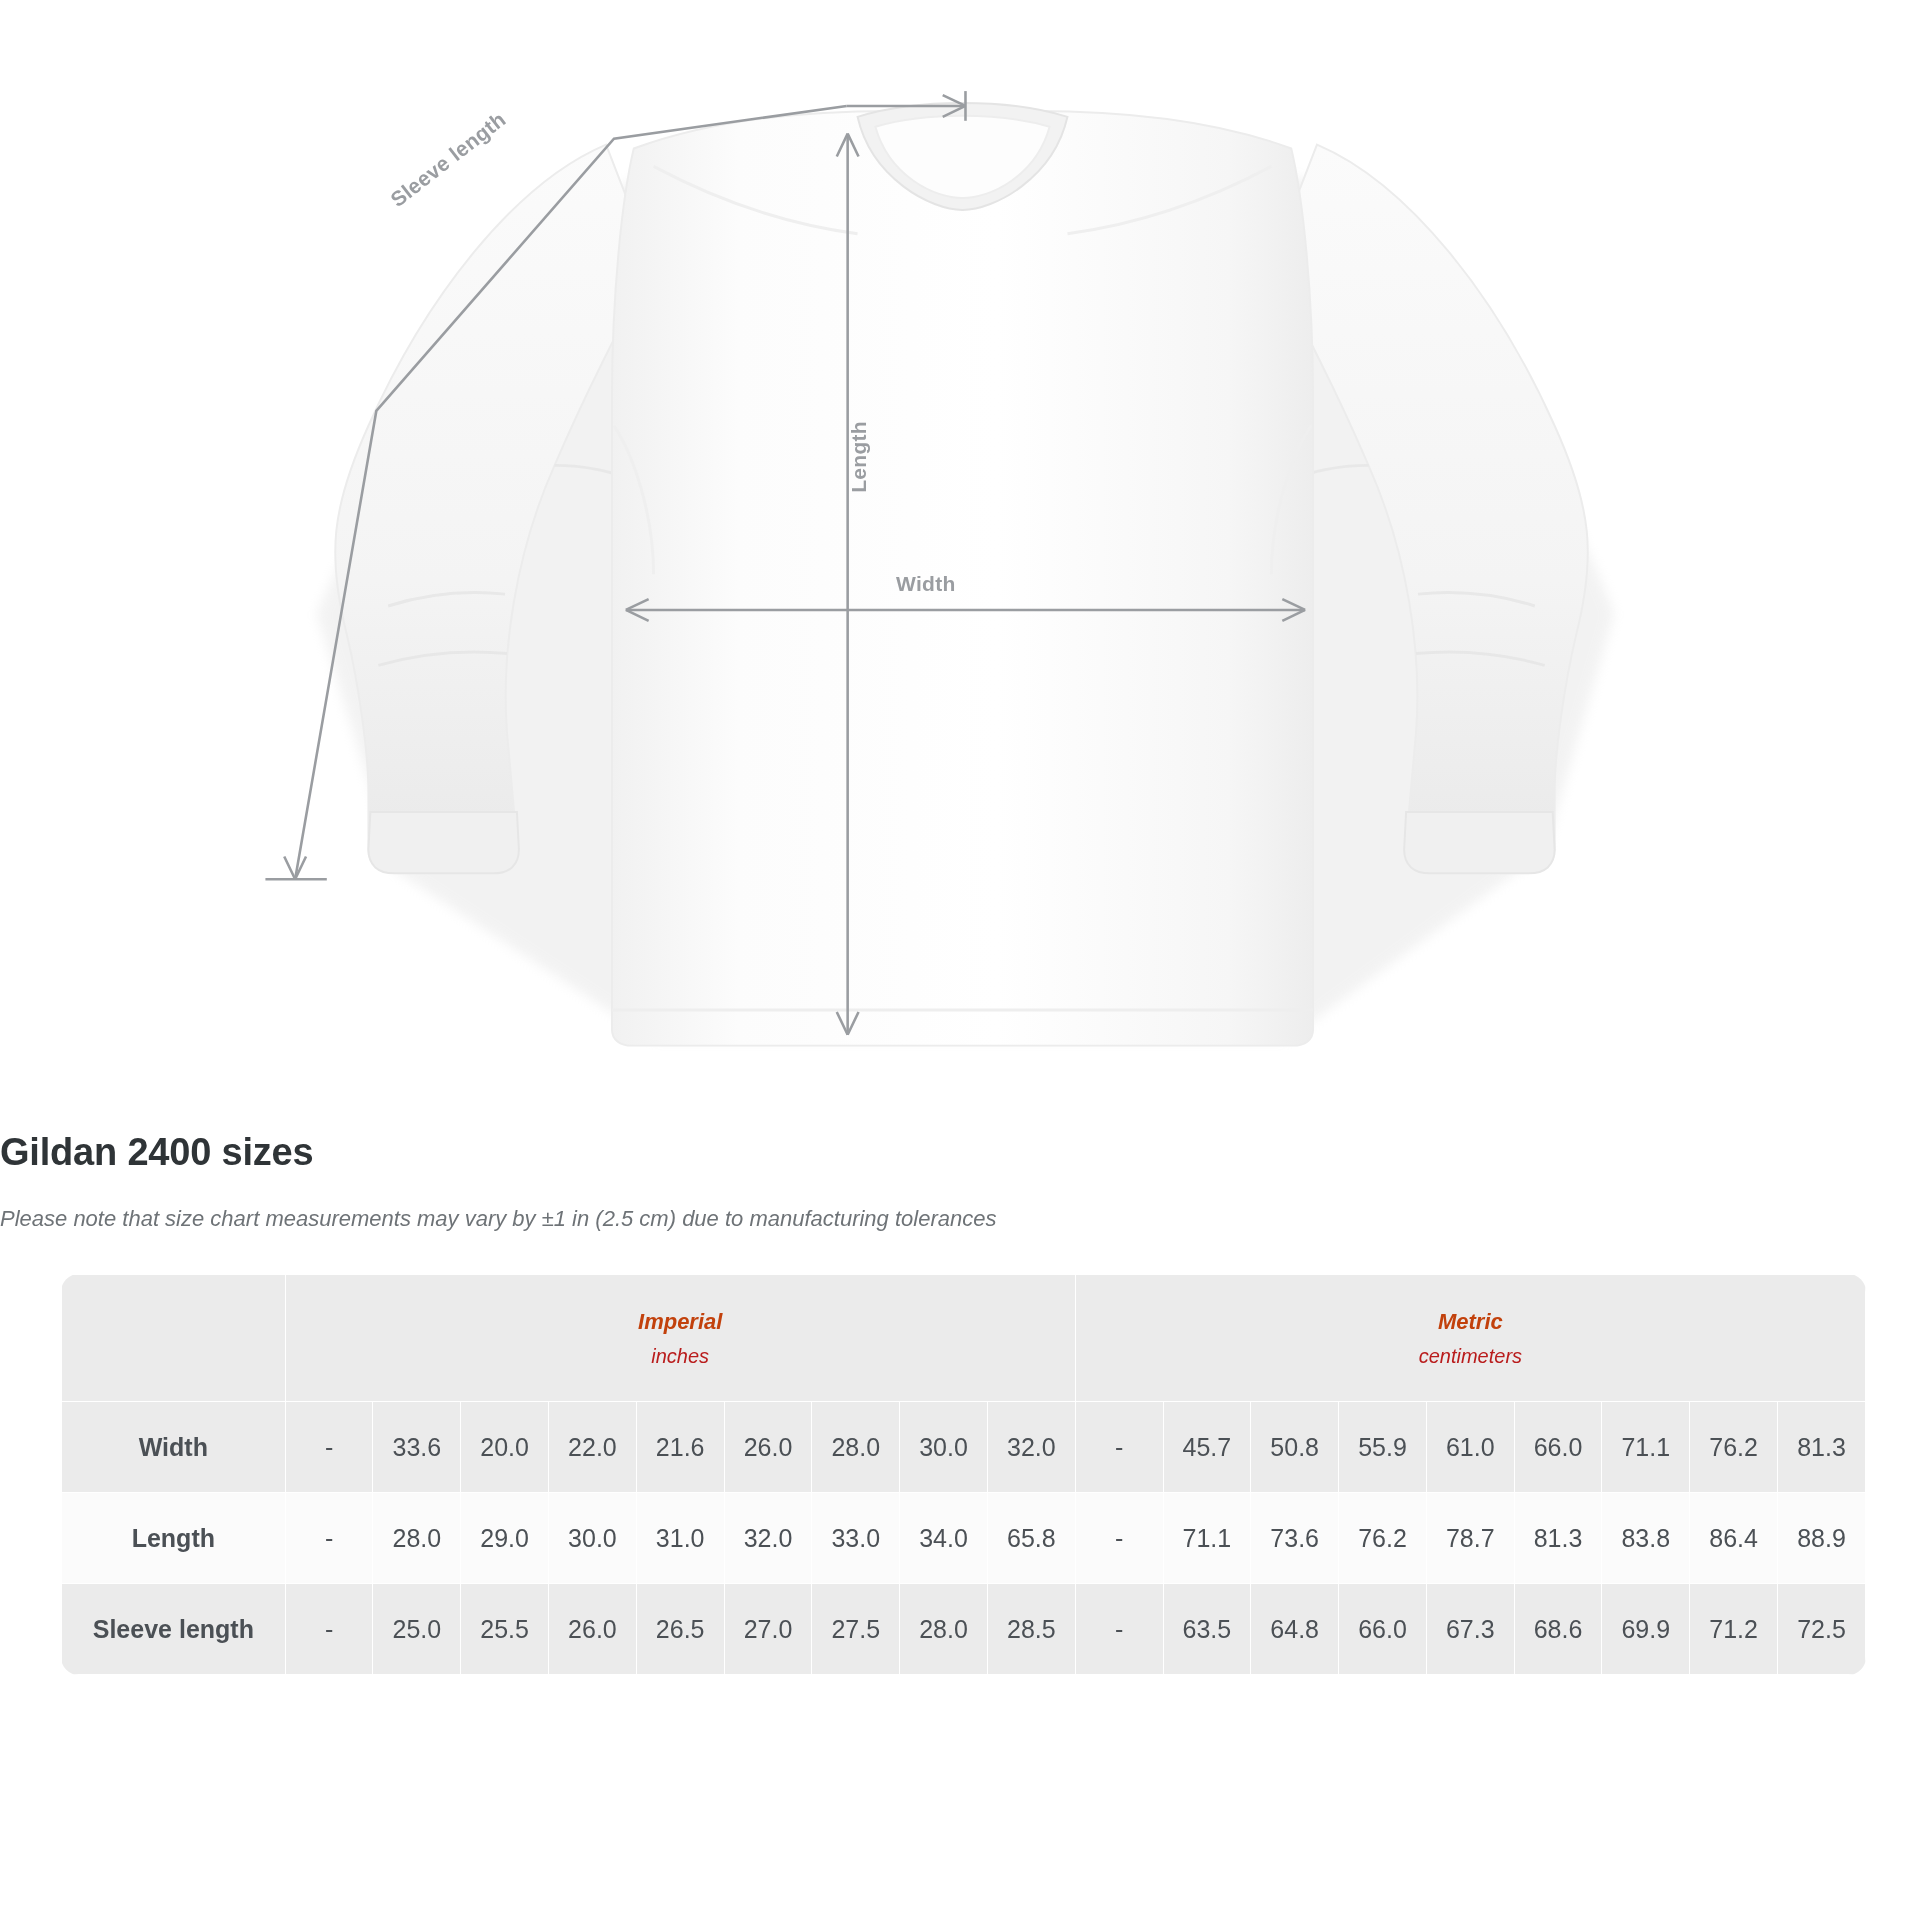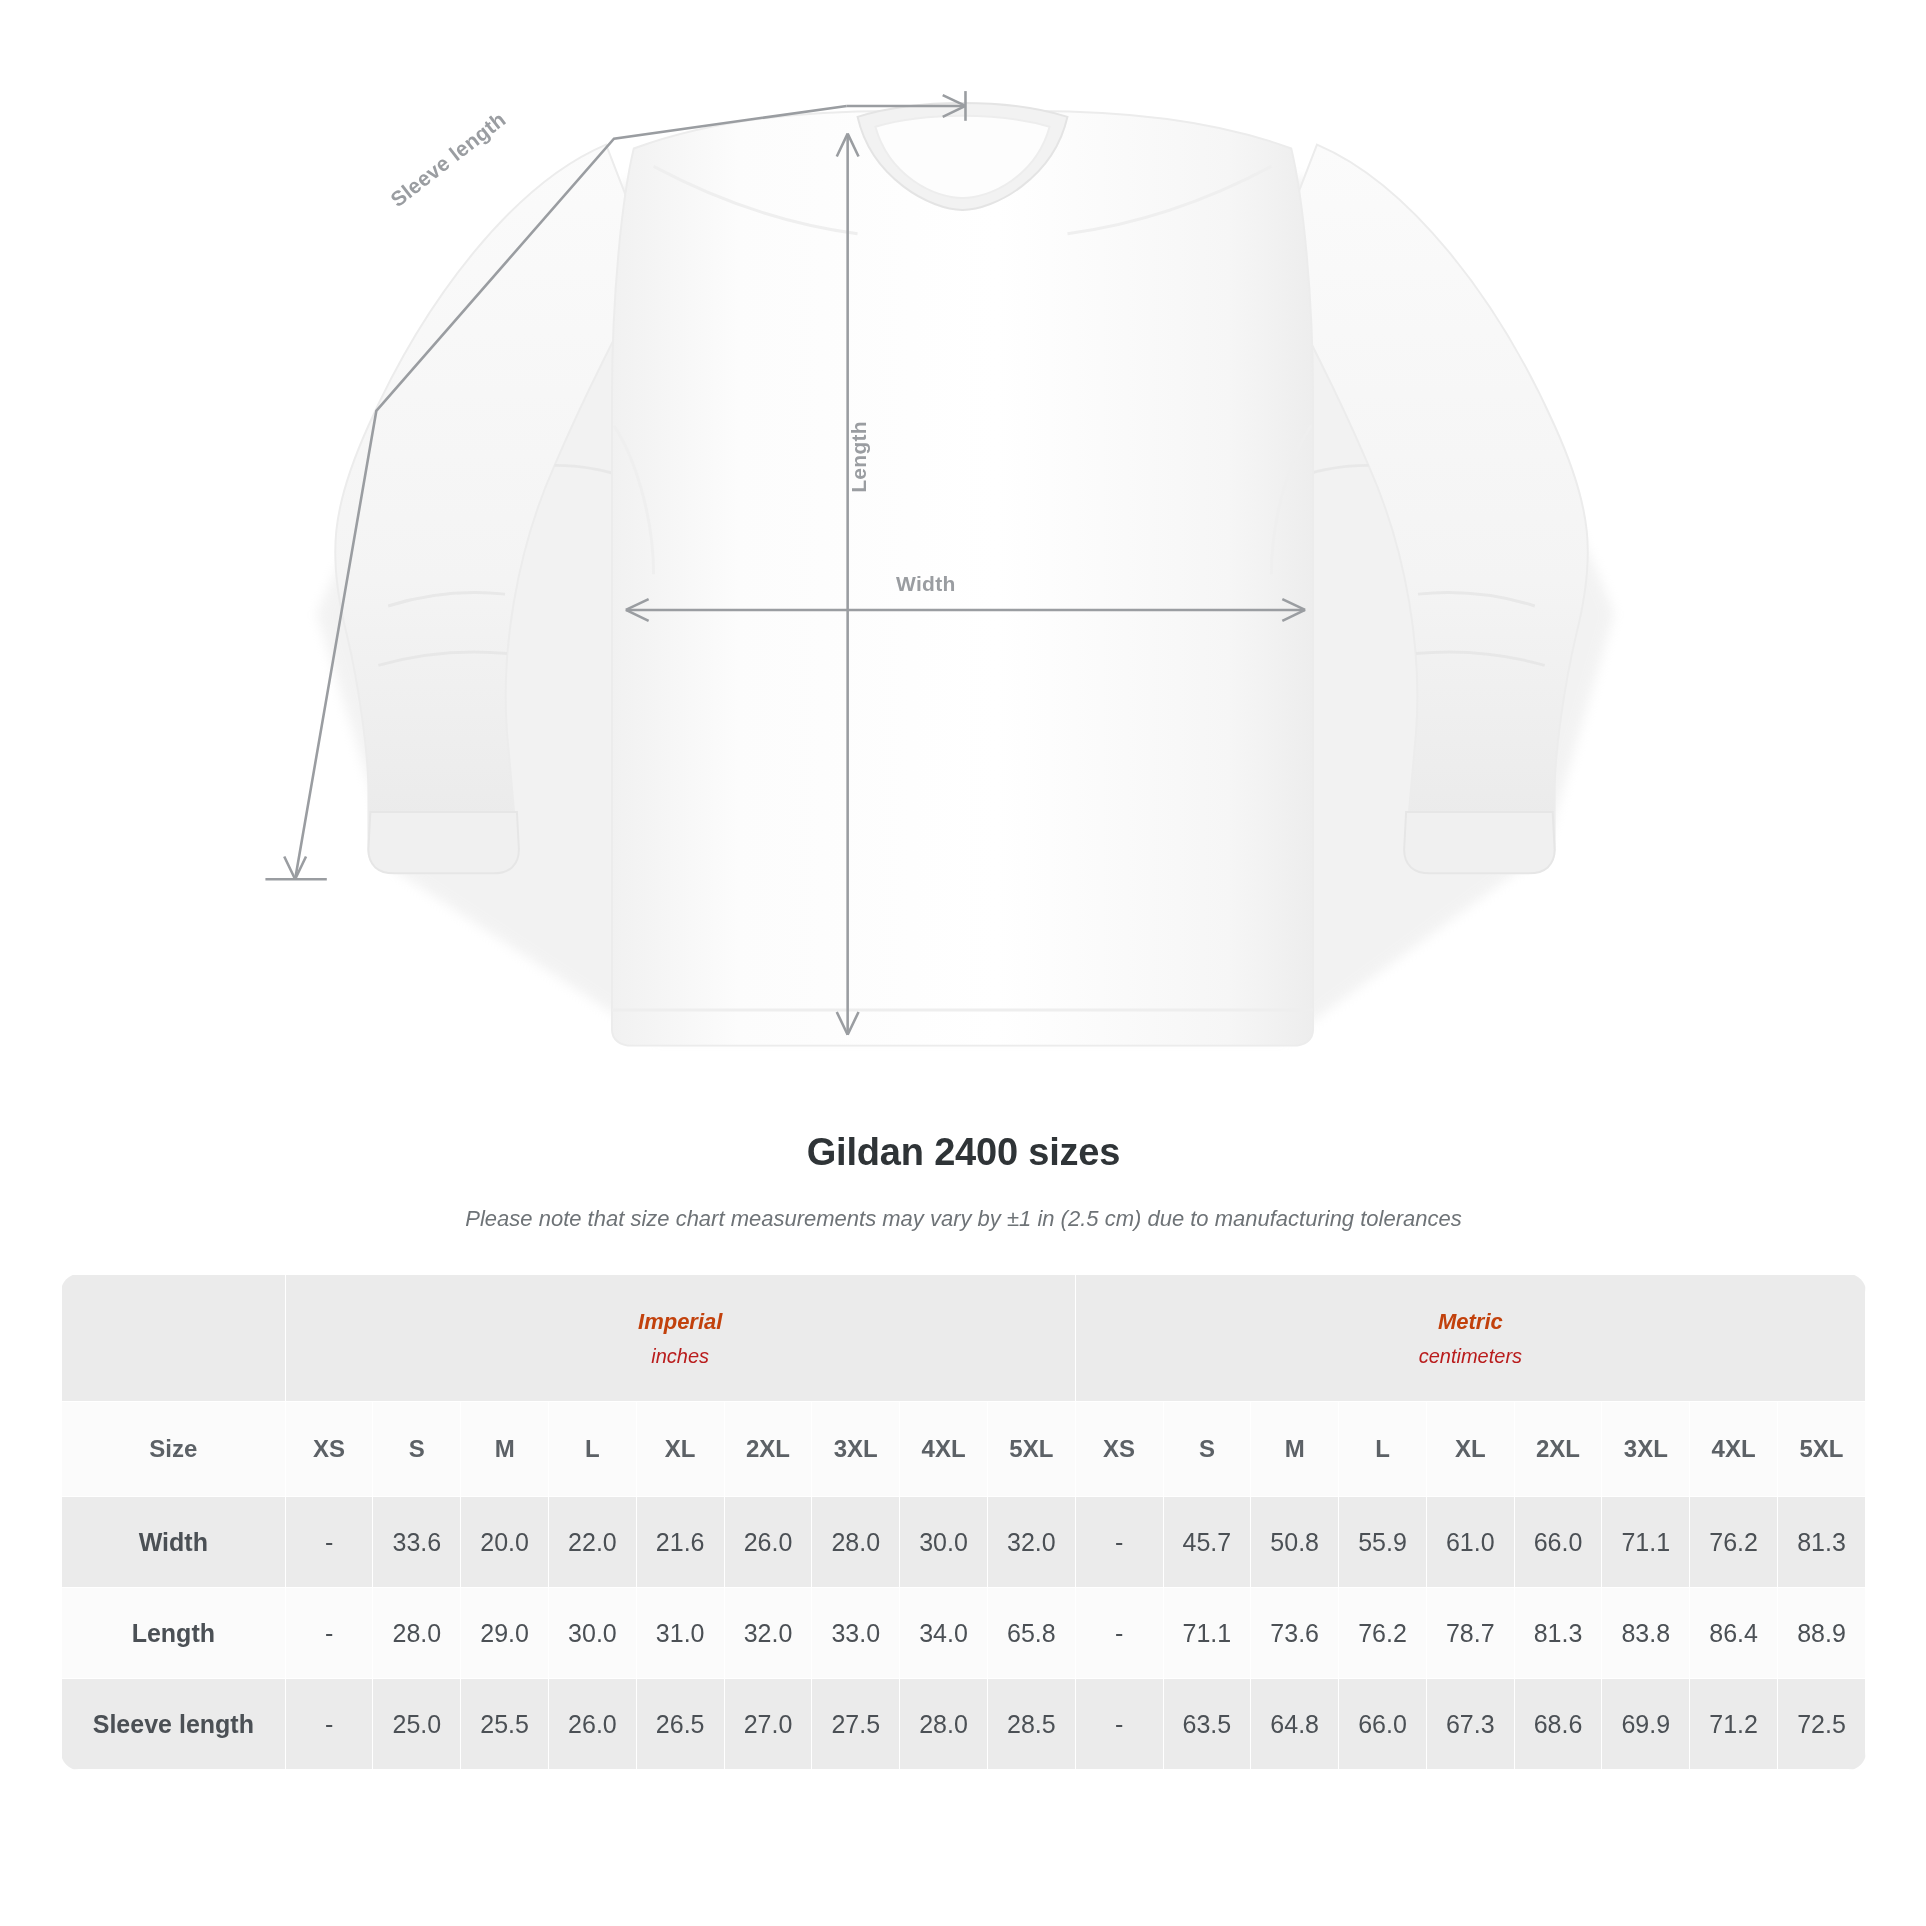--- a/index.html
+++ b/index.html
@@ -42,21 +42,21 @@
   }
   .dimlabel.sleeve-label {
     left: 386px; top: 193px;
     transform: rotate(-38deg);
     transform-origin: left top;
     white-space: nowrap;
   }
 
   
   .heading-wrap {
-    text-align: center;
+    text-align: left;
     margin-top: 22px;
   }
   .chart-title {
     font-size: 38px;
     font-weight: bold;
     color: #2f3437;
     margin: 0;
     letter-spacing: -0.2px;
   }
   .chart-subtitle {
@@ -251,41 +251,20 @@
           <td colspan="9">
             <div class="unit-name">Imperial</div>
             <div class="unit-sub">inches</div>
           </td>
           <td colspan="9">
             <div class="unit-name">Metric</div>
             <div class="unit-sub">centimeters</div>
           </td>
         </tr>
 
-        <tr class="size-row">
-          <th class="rowhead">Size</th>
-          <td>XS</td>
-          <td>S</td>
-          <td>M</td>
-          <td>L</td>
-          <td>XL</td>
-          <td>2XL</td>
-          <td>3XL</td>
-          <td>4XL</td>
-          <td>5XL</td>
-          <td>XS</td>
-          <td>S</td>
-          <td>M</td>
-          <td>L</td>
-          <td>XL</td>
-          <td>2XL</td>
-          <td>3XL</td>
-          <td>4XL</td>
-          <td>5XL</td>
-        </tr>
 
         <tr class="data-row shade">
           <td class="rowhead">Width</td>
           <td>-</td>
           <td>33.6</td>
           <td>20.0</td>
           <td>22.0</td>
           <td>21.6</td>
           <td>26.0</td>
           <td>28.0</td>

